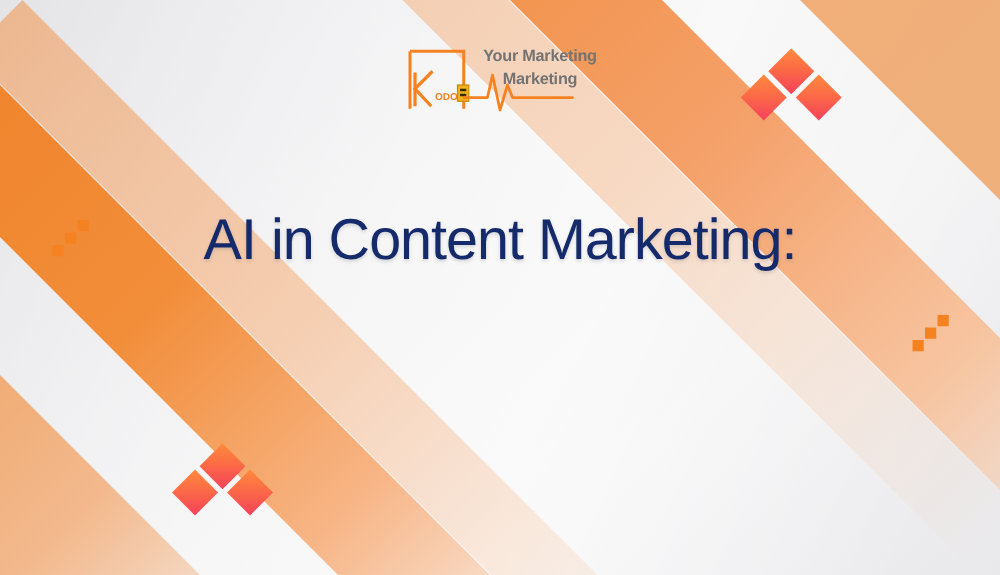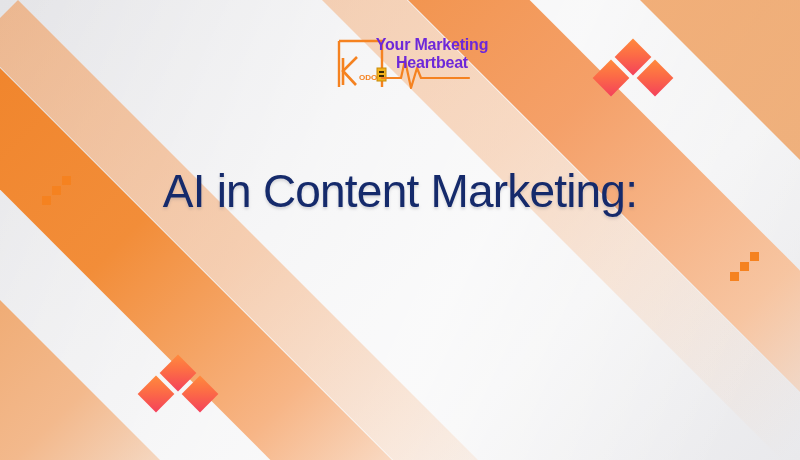--- a/index.html
+++ b/index.html
@@ -124,36 +124,36 @@
   
   .logo {
     position: absolute;
     left: 318px;
     top: 34px;
     width: 172px;
     height: 58px;
   }
   .logo-mark {
     position: absolute;
-    left: 15px; top: 4px;
+    left: 4px; top: 4px;
     width: 52px; height: 50px;
   }
   .logo-text {
     position: absolute;
     left: 56px;
     top: 2px;
     width: 116px;
     text-align: center;
   }
   .logo-line {
     font-family: "Liberation Sans", sans-serif;
     font-weight: bold;
-    font-size: 16px;
+    font-size: 13px;
     line-height: 18px;
-    color: #6d28d9;
+    color: #737373;
     letter-spacing: -0.2px;
     white-space: nowrap;
   }
 
   
   .headline {
     position: absolute;
     left: 0;
     top: 160px;
     width: 800px;
@@ -231,21 +231,21 @@
 
         <rect x="44" y="30" width="9" height="13" fill="#f2b31c" stroke="#c98a08" stroke-width="1"></rect>
         <rect x="46" y="33" width="5" height="2" fill="#3a2a05"></rect>
         <rect x="46" y="37" width="5" height="2" fill="#3a2a05"></rect>
 
         <path d="M49 40 H62 L68 40 L72 22 L78 50 L84 30 L88 40 H136" fill="none" stroke="#f58220" stroke-width="2.2" stroke-linejoin="round" stroke-linecap="round"></path>
       </svg>
     </div>
     <div class="logo-text">
       <div class="logo-line">Your Marketing</div>
-      <div class="logo-line">Heartbeat</div>
+      <div class="logo-line">Marketing</div>
     </div>
   </div>
 
   <div class="headline">
     <span class="hl">AI in Content Marketing:</span>
   </div>
 
 </div>
 
 </body></html>

